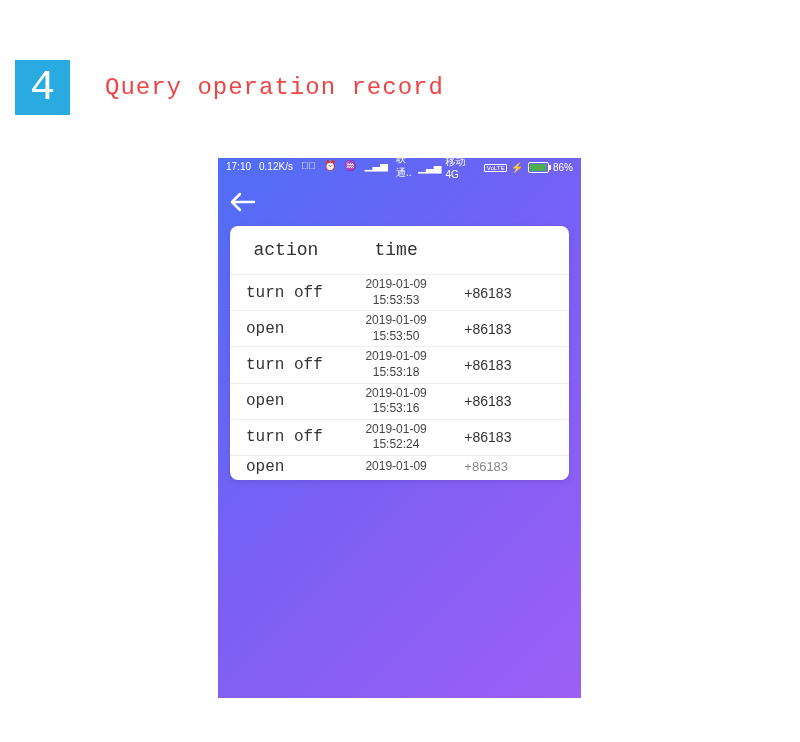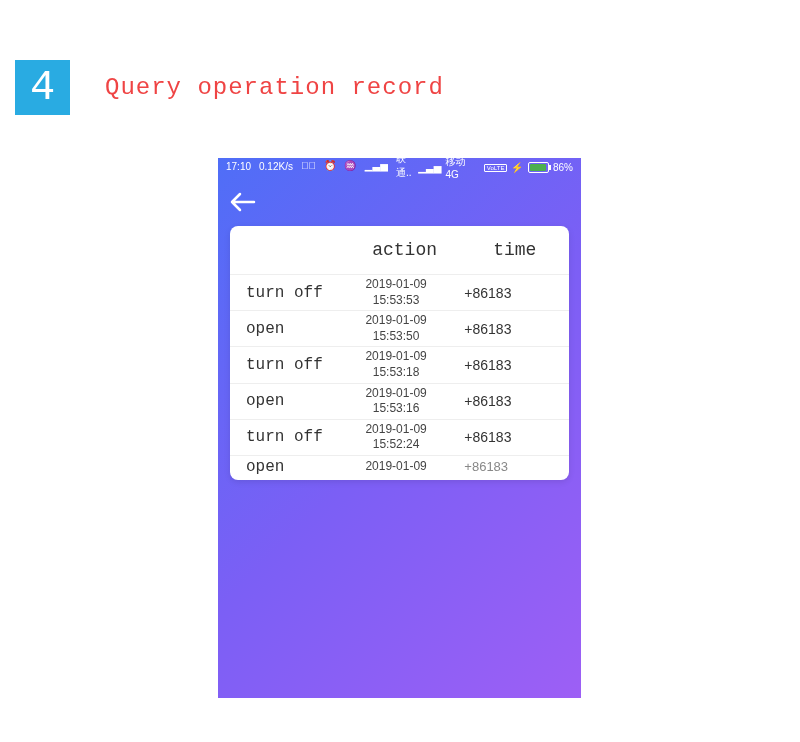--- a/index.html
+++ b/index.html
@@ -109,21 +109,20 @@
       overflow: hidden;
       box-shadow: 0 2px 6px rgba(0,0,0,0.1);
     }
     .table-header-row {
       display: flex;
       align-items: center;
       padding: 14px 0;
       font-family: "Courier New", monospace;
       font-size: 18px;
       color: #333;
-      justify-content: flex-end;
     }
     .col-action { width: 33%; text-align: center; }
     .col-time { width: 32%; text-align: center; }
     .col-trigger { width: 35%; text-align: center; font-size: 17px;}
     .table-row {
       display: flex;
       align-items: center;
       padding: 2px 0;
       border-top: 1px solid #eee;
     }

